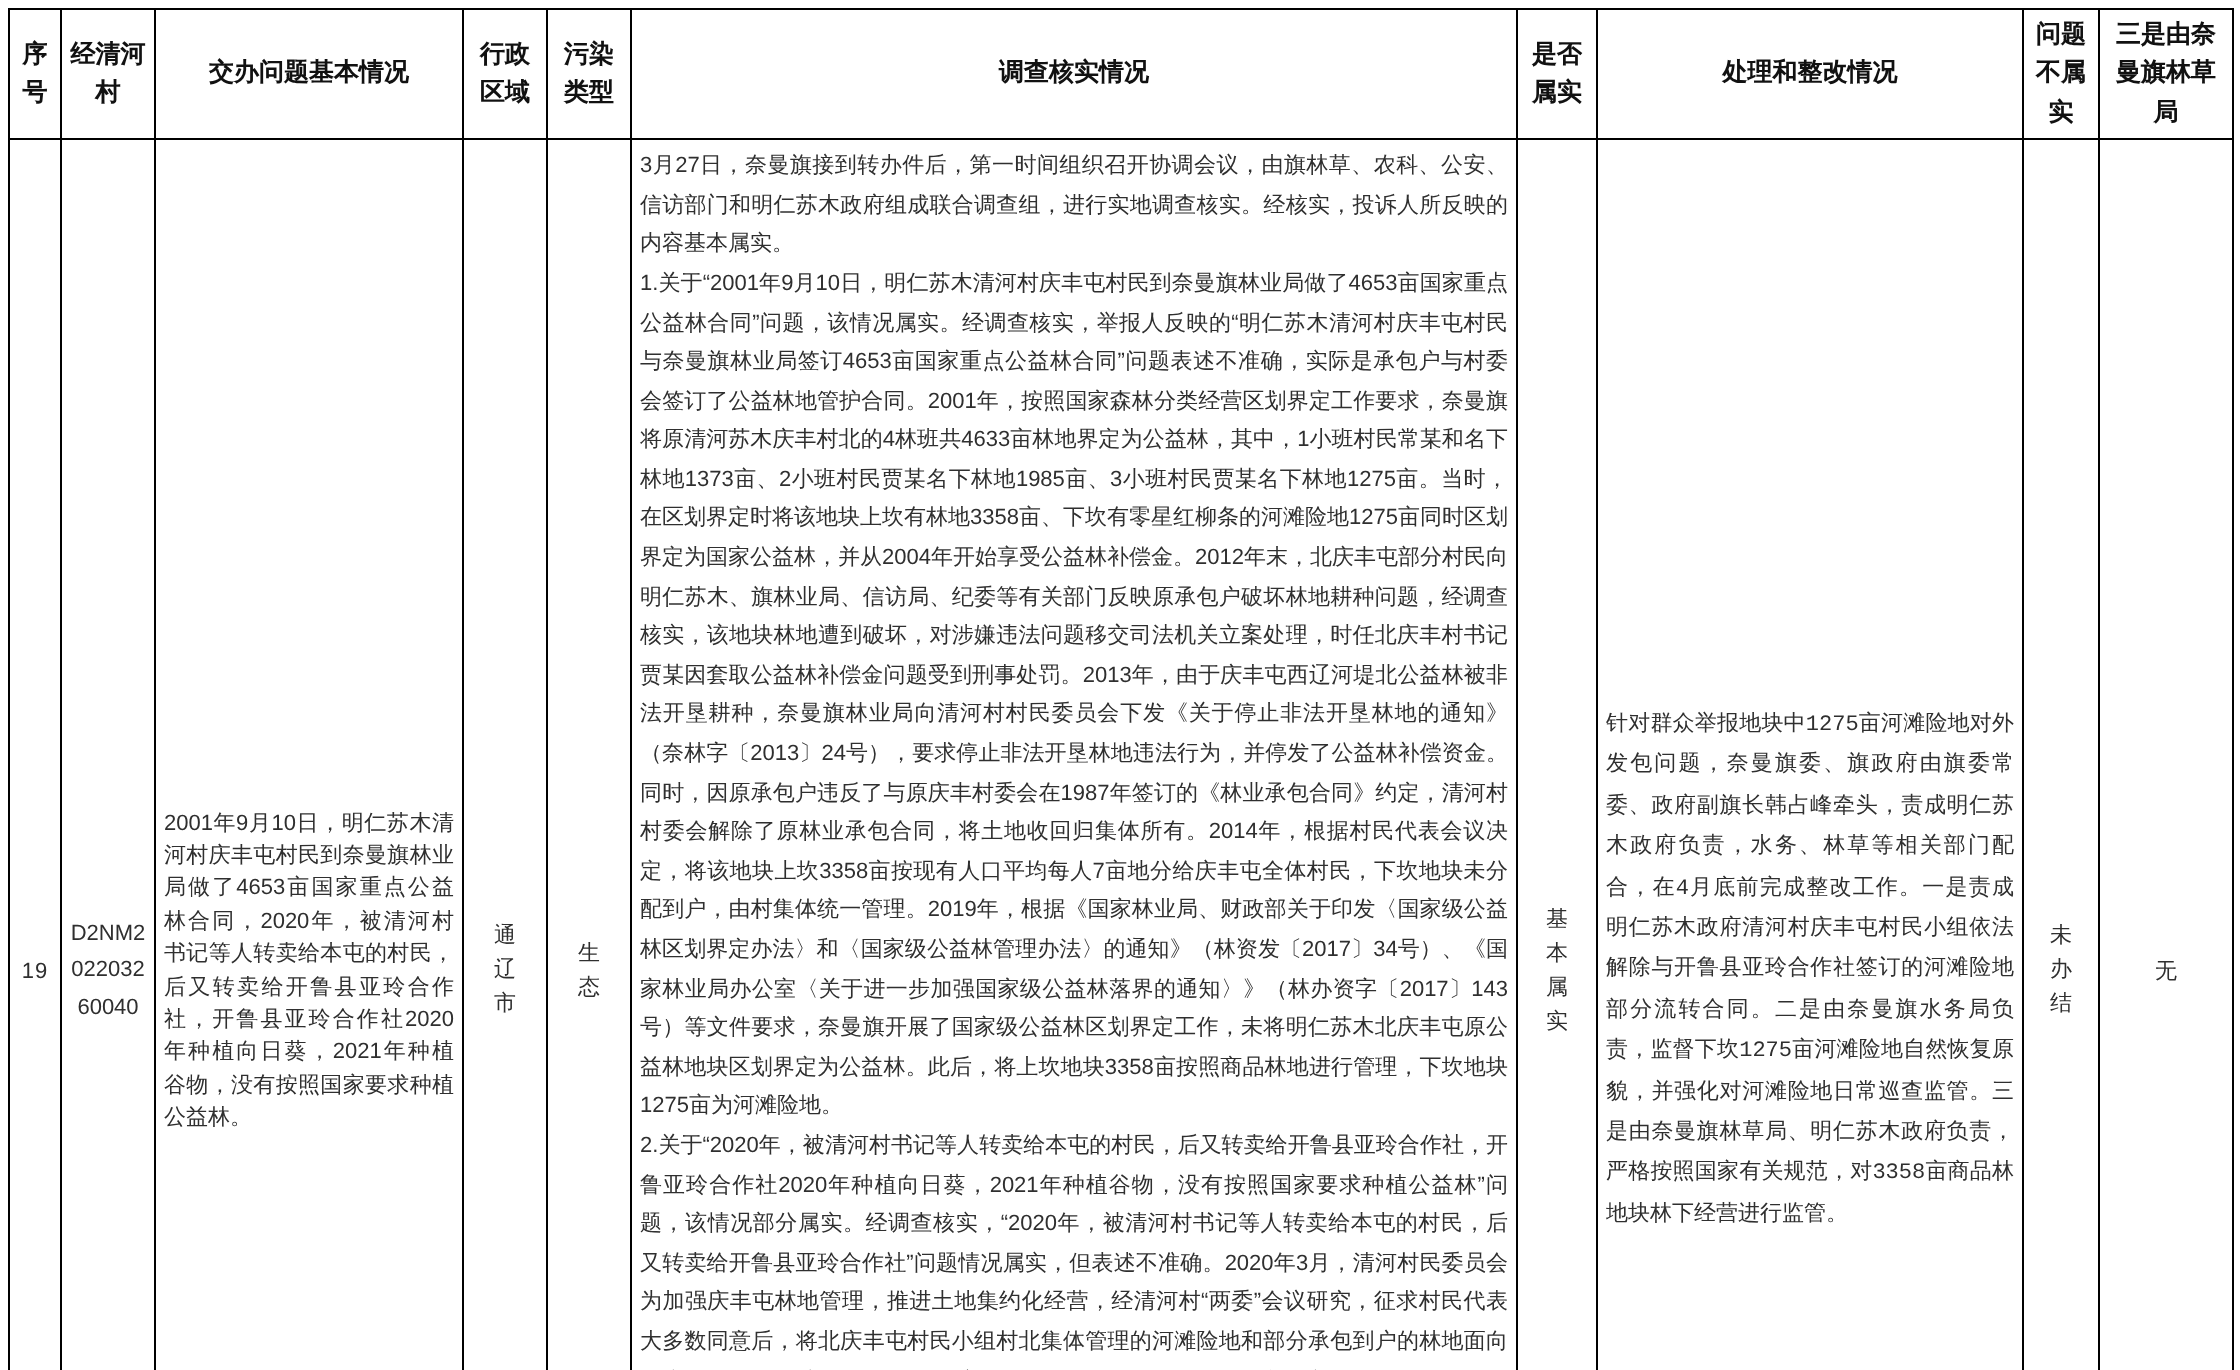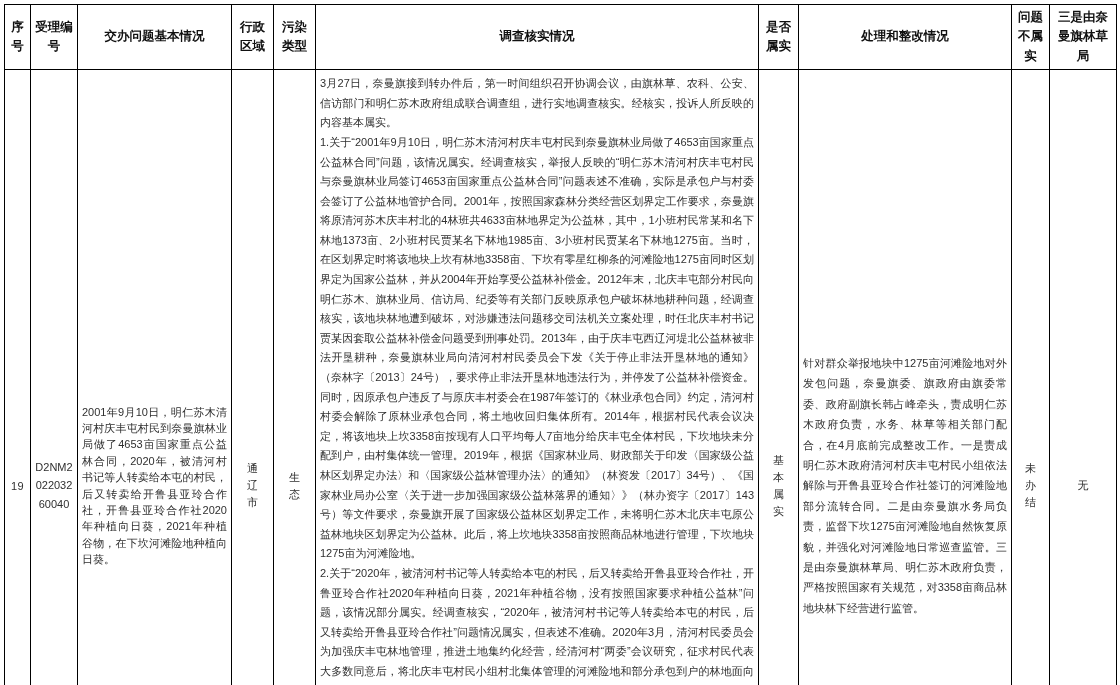--- a/index.html
+++ b/index.html
@@ -35,21 +35,21 @@
     text-align: center;
     padding: 4px 4px;
   }
   td.cell-serial { font-size: 11.5px; letter-spacing: 0.5px; }
   td.cell-code { font-size: 11px; word-break: break-all; line-height: 1.7; padding: 4px 5px; text-align: center; }
   td.cell-problem { text-align: left; padding: 8px 9px; }
   td.cell-problem .txt { line-height: 16.4px; text-align: justify; word-break: break-all; }
   td.cell-invest { text-align: left; vertical-align: middle; padding: 6px 10px; }
   td.cell-invest .para { line-height: 19.6px; text-align: justify; word-break: break-all; }
   td.cell-rectify { text-align: left; padding: 6px 8px; }
-  td.cell-rectify .txt { line-height: 20.4px; text-align: justify; word-break: break-all; }
+  td.cell-rectify .txt { line-height: 20.4px; text-align: justify; word-break: break-all; font-family: Liberation Mono, monospace; }
   .vert {
     display: block;
     width: 13px;
     margin: 0 auto;
     word-break: break-all;
     line-height: 17px;
     text-align: center;
     font-size: 11px;
   }
 </style>
@@ -66,37 +66,37 @@
       <col style="width:42px">
       <col style="width:443px">
       <col style="width:40px">
       <col style="width:213px">
       <col style="width:38px">
       <col style="width:67px">
     </colgroup>
     <thead>
       <tr>
         <th style="height:41px">序号</th>
-        <th>受理编号</th>
+        <th>经清河村</th>
         <th>交办问题基本情况</th>
         <th>行政区域</th>
         <th>污染类型</th>
         <th>调查核实情况</th>
         <th>是否属实</th>
         <th>处理和整改情况</th>
         <th>问题不属实</th>
         <th>三是由奈曼旗林草局</th>
       </tr>
     </thead>
     <tbody>
       <tr>
         <td class="cell-serial">19</td>
         <td class="cell-code">D2NM202203260040</td>
         <td class="cell-problem">
-          <div class="txt">2001年9月10日，明仁苏木清河村庆丰屯村民到奈曼旗林业局做了4653亩国家重点公益林合同，2020年，被清河村书记等人转卖给本屯的村民，后又转卖给开鲁县亚玲合作社，开鲁县亚玲合作社2020年种植向日葵，2021年种植谷物，在下坎河滩险地种植向日葵。</div>
+          <div class="txt">2001年9月10日，明仁苏木清河村庆丰屯村民到奈曼旗林业局做了4653亩国家重点公益林合同，2020年，被清河村书记等人转卖给本屯的村民，后又转卖给开鲁县亚玲合作社，开鲁县亚玲合作社2020年种植向日葵，2021年种植谷物，没有按照国家要求种植公益林。</div>
         </td>
         <td>
           <span class="vert">通辽市</span>
         </td>
         <td>
           <span class="vert">生态</span>
         </td>
         <td class="cell-invest">
           <div class="para">3月27日，奈曼旗接到转办件后，第一时间组织召开协调会议，由旗林草、农科、公安、信访部门和明仁苏木政府组成联合调查组，进行实地调查核实。经核实，投诉人所反映的内容基本属实。</div>
           <div class="para">1.关于“2001年9月10日，明仁苏木清河村庆丰屯村民到奈曼旗林业局做了4653亩国家重点公益林合同”问题，该情况属实。经调查核实，举报人反映的“明仁苏木清河村庆丰屯村民与奈曼旗林业局签订4653亩国家重点公益林合同”问题表述不准确，实际是承包户与村委会签订了公益林地管护合同。2001年，按照国家森林分类经营区划界定工作要求，奈曼旗将原清河苏木庆丰村北的4林班共4633亩林地界定为公益林，其中，1小班村民常某和名下林地1373亩、2小班村民贾某名下林地1985亩、3小班村民贾某名下林地1275亩。当时，在区划界定时将该地块上坎有林地3358亩、下坎有零星红柳条的河滩险地1275亩同时区划界定为国家公益林，并从2004年开始享受公益林补偿金。2012年末，北庆丰屯部分村民向明仁苏木、旗林业局、信访局、纪委等有关部门反映原承包户破坏林地耕种问题，经调查核实，该地块林地遭到破坏，对涉嫌违法问题移交司法机关立案处理，时任北庆丰村书记贾某因套取公益林补偿金问题受到刑事处罚。2013年，由于庆丰屯西辽河堤北公益林被非法开垦耕种，奈曼旗林业局向清河村村民委员会下发《关于停止非法开垦林地的通知》（奈林字〔2013〕24号），要求停止非法开垦林地违法行为，并停发了公益林补偿资金。同时，因原承包户违反了与原庆丰村委会在1987年签订的《林业承包合同》约定，清河村村委会解除了原林业承包合同，将土地收回归集体所有。2014年，根据村民代表会议决定，将该地块上坎3358亩按现有人口平均每人7亩地分给庆丰屯全体村民，下坎地块未分配到户，由村集体统一管理。2019年，根据《国家林业局、财政部关于印发〈国家级公益林区划界定办法〉和〈国家级公益林管理办法〉的通知》（林资发〔2017〕34号）、《国家林业局办公室〈关于进一步加强国家级公益林落界的通知〉》（林办资字〔2017〕143号）等文件要求，奈曼旗开展了国家级公益林区划界定工作，未将明仁苏木北庆丰屯原公益林地块区划界定为公益林。此后，将上坎地块3358亩按照商品林地进行管理，下坎地块1275亩为河滩险地。</div>

